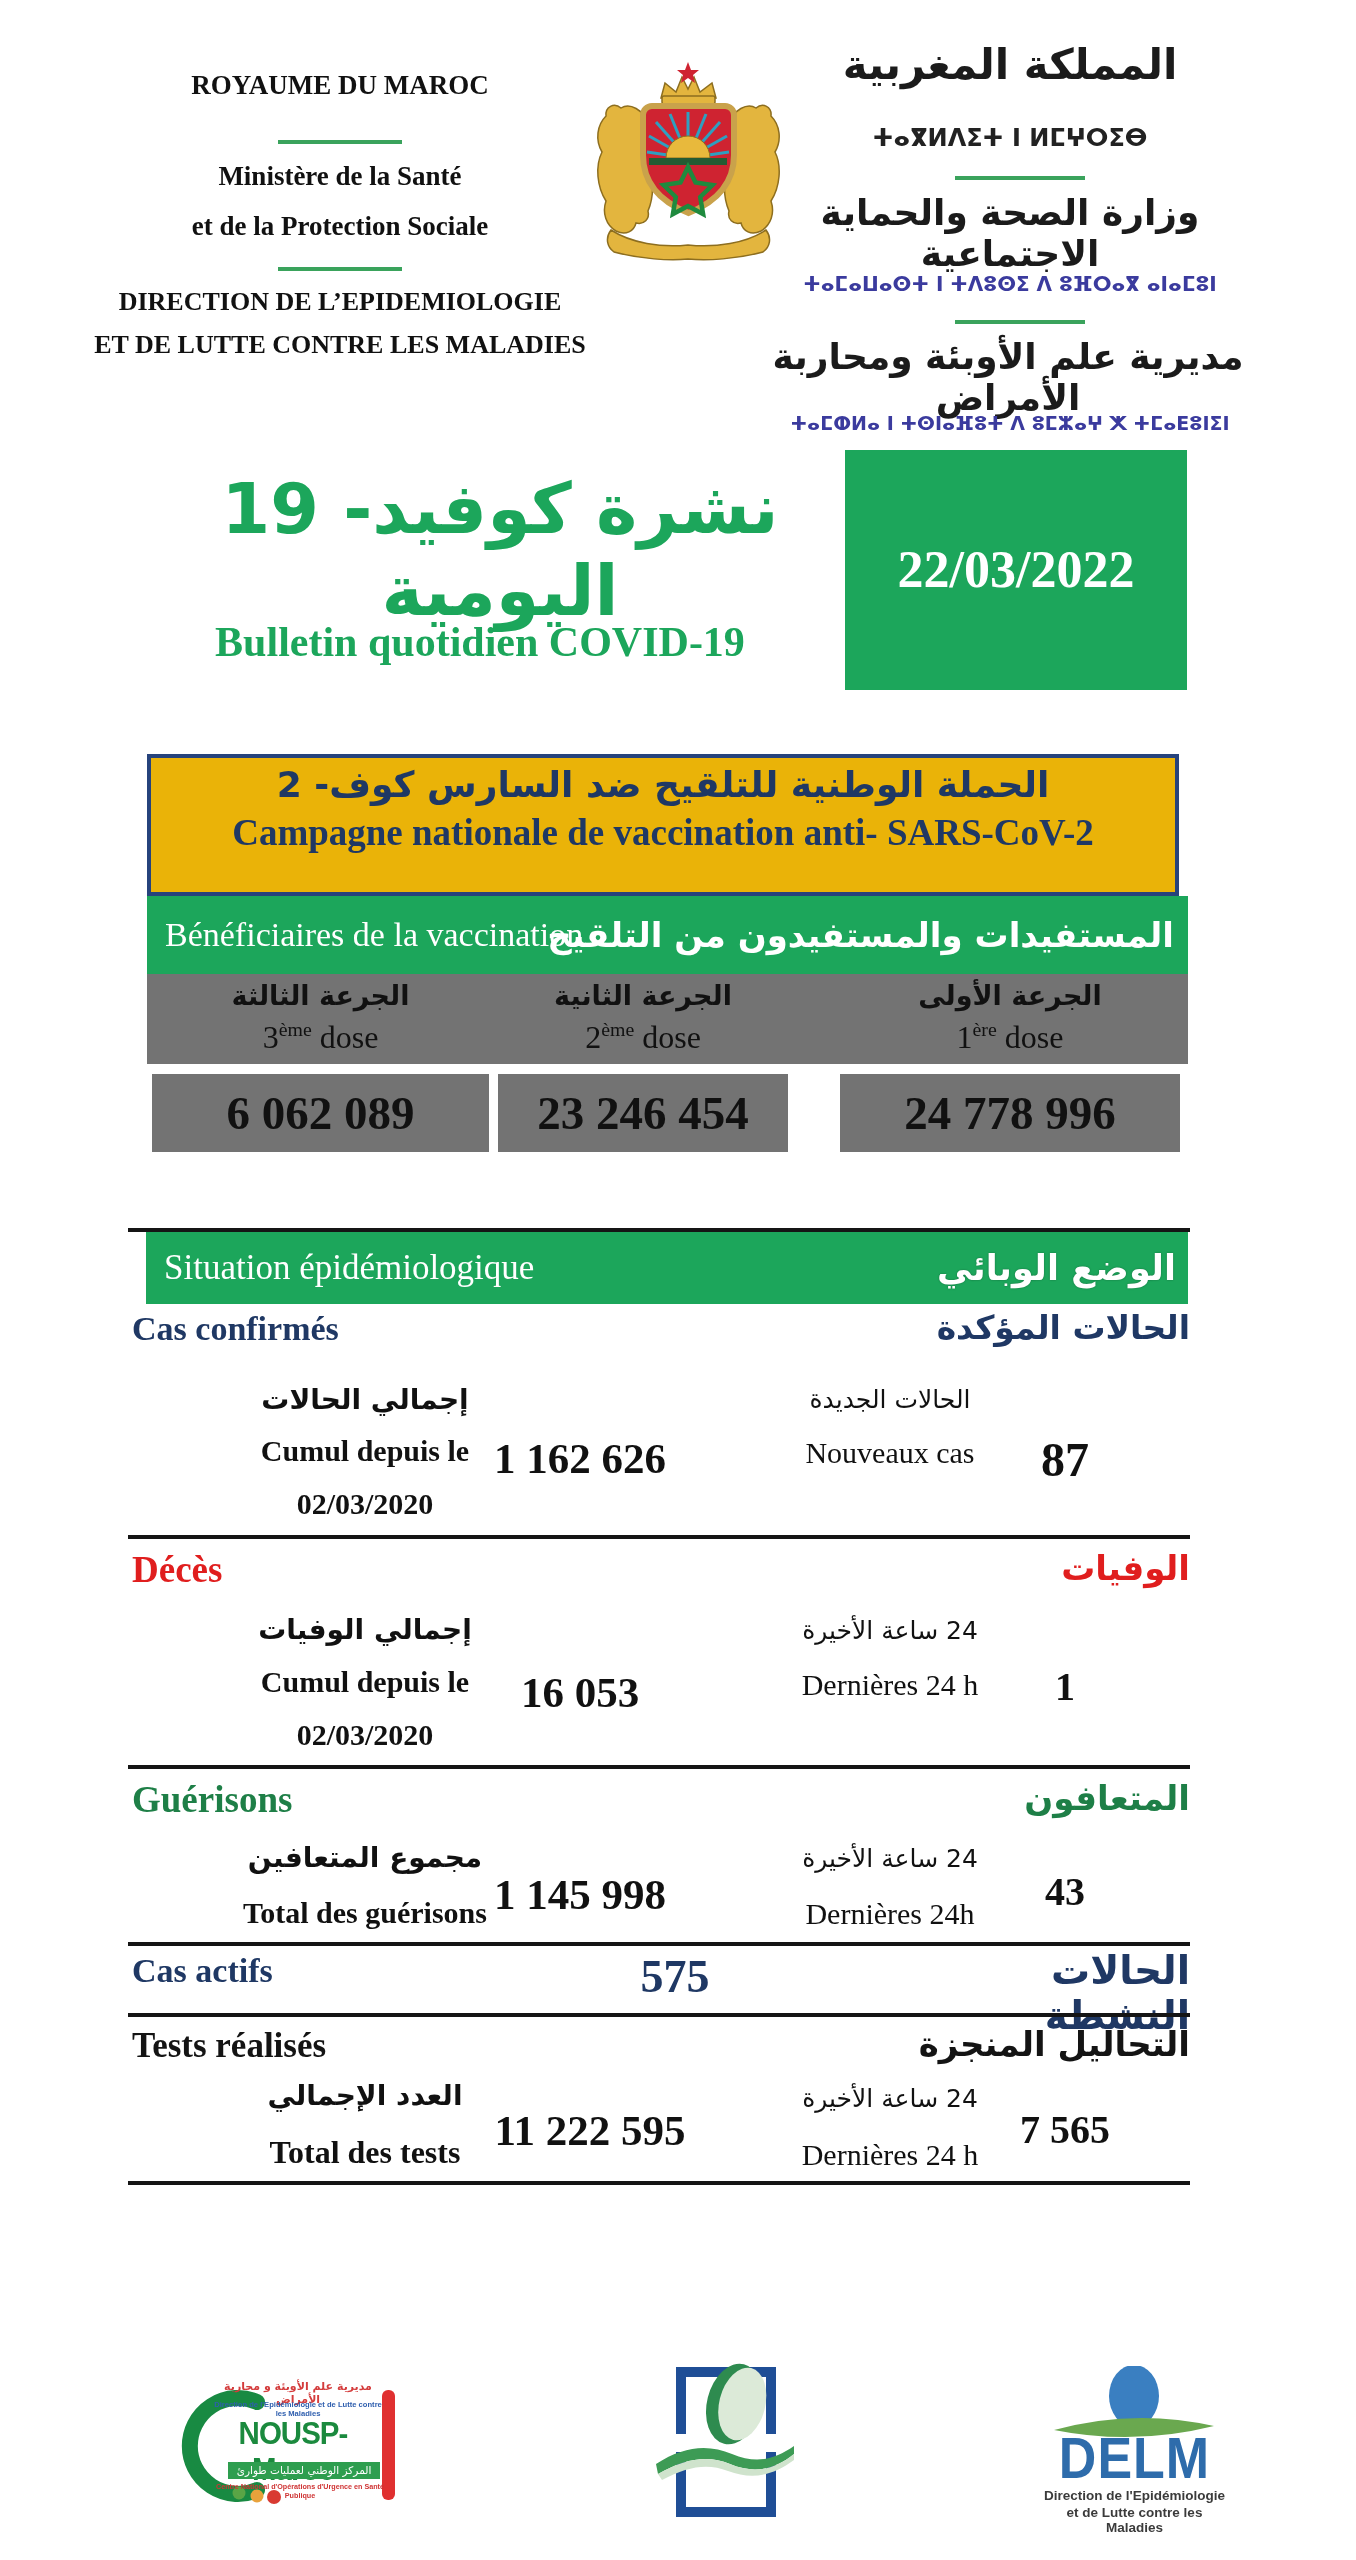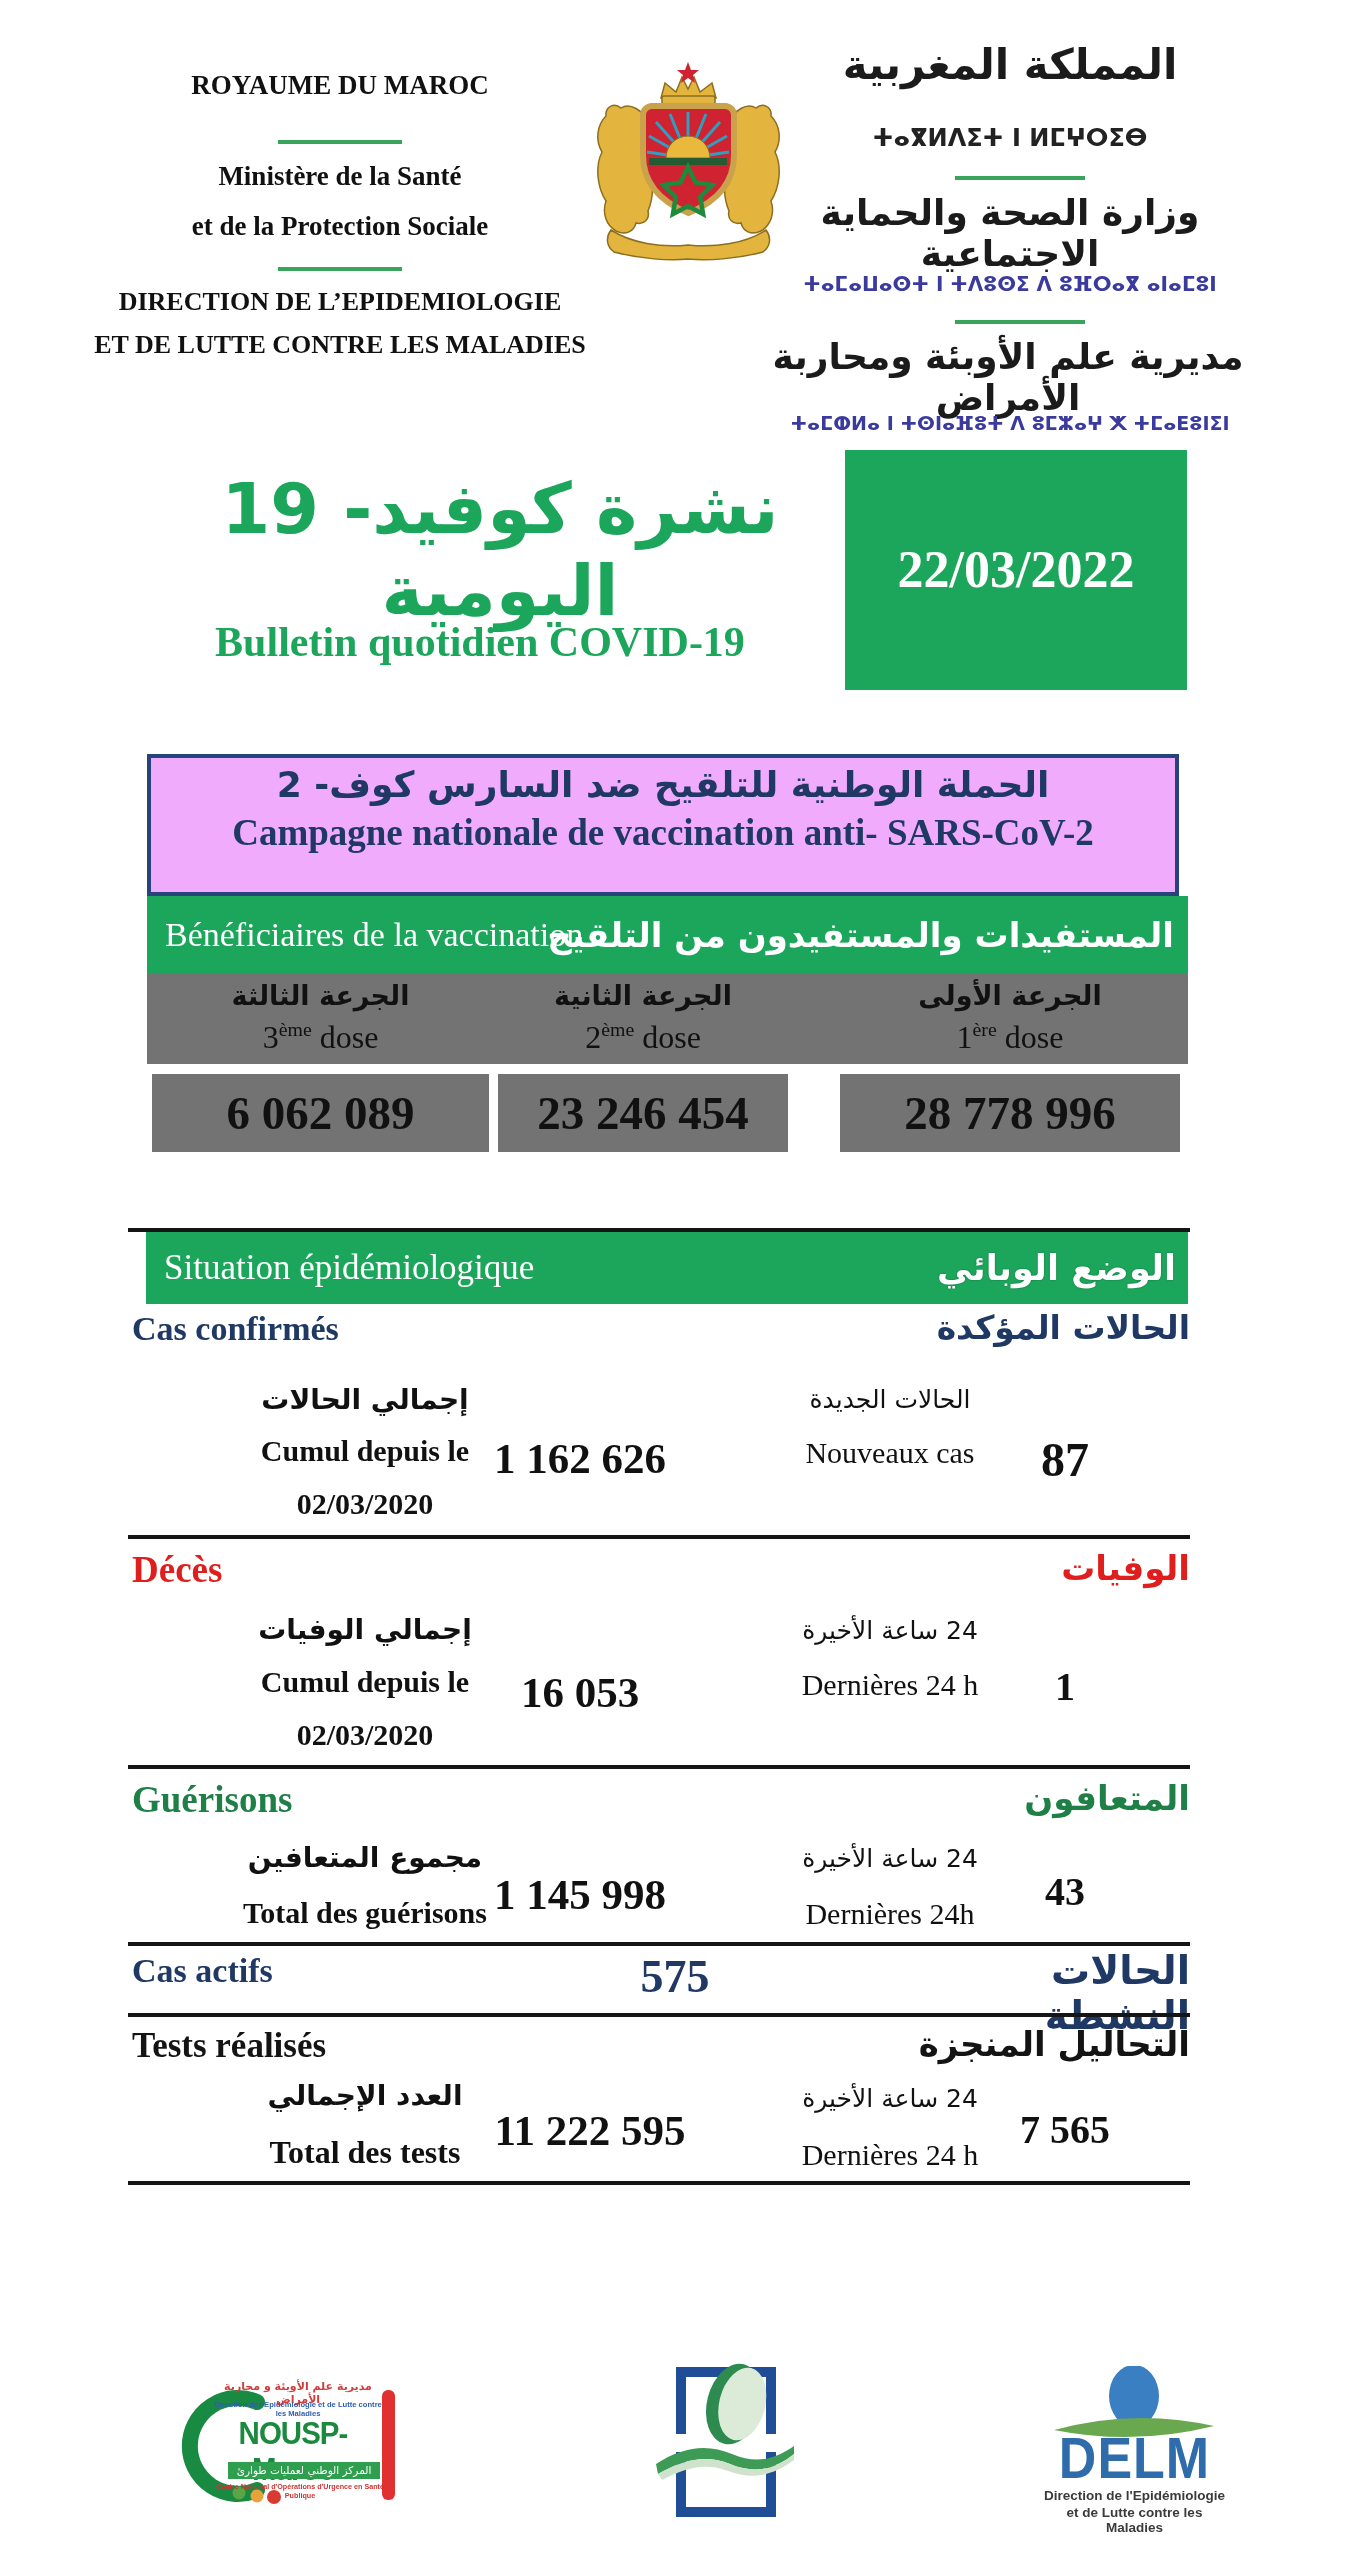--- a/index.html
+++ b/index.html
@@ -74,41 +74,41 @@
   <div class="abs gline" style="left:955px;top:320px;width:130px;"></div>
   <div class="abs c ar b" style="left:750px;top:336px;width:516px;font-size:36px;color:#1b1b1b;">مديرية علم الأوبئة ومحاربة الأمراض</div>
   <div class="abs c tif b nowrap" style="left:738px;top:412px;width:544px;font-size:19px;color:#3b3b9e;">ⵜⴰⵎⵀⵍⴰ ⵏ ⵜⵙⵏⴰⴼⵓⵜ ⴷ ⵓⵎⵣⴰⵖ ⵅ ⵜⵎⴰⴹⵓⵏⵉⵏ</div>
 
   <div class="abs c ar b" style="left:160px;top:468px;width:680px;font-size:70px;color:#1ca65b;">نشرة كوفيد- 19 اليومية</div>
   <div class="abs c serif b" style="left:130px;top:618px;width:700px;font-size:42px;color:#1ca65b;">Bulletin quotidien COVID-19</div>
   <div class="abs green-bg" style="left:845px;top:450px;width:342px;height:240px;">
     <div class="c serif b white" style="line-height:240px;font-size:52px;">22/03/2022</div>
   </div>
 
-  <div class="abs" style="left:147px;top:754px;width:1024px;height:134px;border:4px solid #26437c;background:#f0abfc;">
+  <div class="abs" style="left:147px;top:754px;width:1024px;height:134px;border:4px solid #26437c;background:#eab308;">
     <div class="c ar b navy" style="margin-top:6px;font-size:36px;">الحملة الوطنية للتلقيح ضد السارس كوف- 2</div>
     <div class="c serif b navy" style="margin-top:6px;font-size:37px;">Campagne nationale de vaccination anti- SARS-CoV-2</div>
   </div>
 
   <div class="abs green-bg" style="left:147px;top:896px;width:1041px;height:78px;">
     <div class="abs serif white" style="left:18px;top:0;line-height:78px;font-size:34px;">Bénéficiaires de la vaccination</div>
     <div class="abs ar b white" style="right:14px;top:0;line-height:78px;font-size:34px;">المستفيدات والمستفيدون من التلقيح</div>
   </div>
 
   <div class="abs pale-bg" style="left:147px;top:974px;width:1041px;height:90px;"></div>
   <div class="abs c ar b" style="left:152px;top:980px;width:337px;font-size:27px;">الجرعة الثالثة</div>
   <div class="abs c serif" style="left:152px;top:1018px;width:337px;font-size:32px;"><span>3</span><sup>ème</sup> <span>dose</span></div>
   <div class="abs c ar b" style="left:498px;top:980px;width:290px;font-size:27px;">الجرعة الثانية</div>
   <div class="abs c serif" style="left:498px;top:1018px;width:290px;font-size:32px;"><span>2</span><sup>ème</sup> <span>dose</span></div>
   <div class="abs c ar b" style="left:840px;top:980px;width:340px;font-size:27px;">الجرعة الأولى</div>
   <div class="abs c serif" style="left:840px;top:1018px;width:340px;font-size:32px;"><span>1</span><sup>ère</sup> <span>dose</span></div>
 
   <div class="abs pale-bg c serif b" style="left:152px;top:1074px;width:337px;height:78px;line-height:78px;font-size:47px;">6 062 089</div>
   <div class="abs pale-bg c serif b" style="left:498px;top:1074px;width:290px;height:78px;line-height:78px;font-size:47px;">23 246 454</div>
-  <div class="abs pale-bg c serif b" style="left:840px;top:1074px;width:340px;height:78px;line-height:78px;font-size:47px;">28 778 996</div>
+  <div class="abs pale-bg c serif b" style="left:840px;top:1074px;width:340px;height:78px;line-height:78px;font-size:47px;">24 778 996</div>
 
   <div class="abs hr" style="left:128px;top:1228px;width:1062px;"></div>
   <div class="abs green-bg" style="left:146px;top:1232px;width:1042px;height:72px;">
     <div class="abs serif white" style="left:18px;top:0;line-height:72px;font-size:35px;">Situation épidémiologique</div>
     <div class="abs ar b white" style="right:12px;top:0;line-height:72px;font-size:35px;text-shadow:0 0 2px rgba(0,0,0,.35);">الوضع الوبائي</div>
   </div>
 
   <div class="abs serif b navy" style="left:132px;top:1310px;font-size:34px;">Cas confirmés</div>
   <div class="abs r ar b navy" style="left:900px;top:1308px;width:290px;font-size:33px;">الحالات المؤكدة</div>
   <div class="abs c ar b" style="left:205px;top:1383px;width:320px;font-size:28px;">إجمالي الحالات</div>

